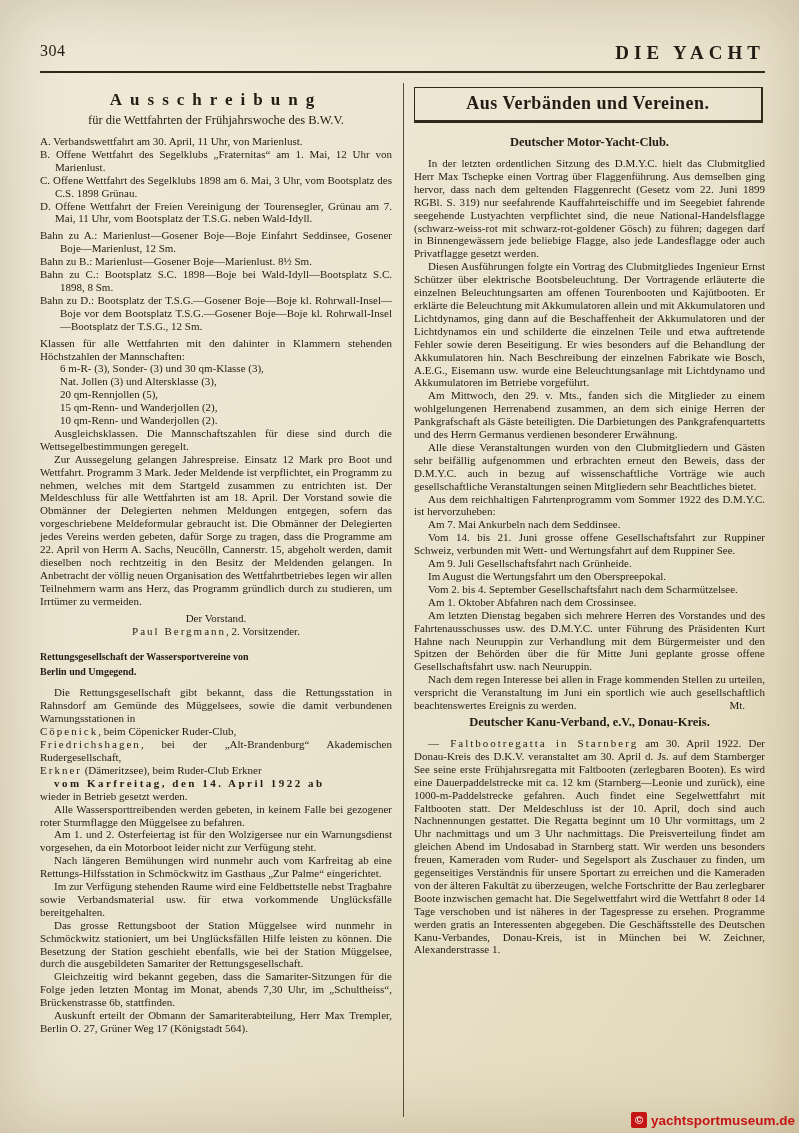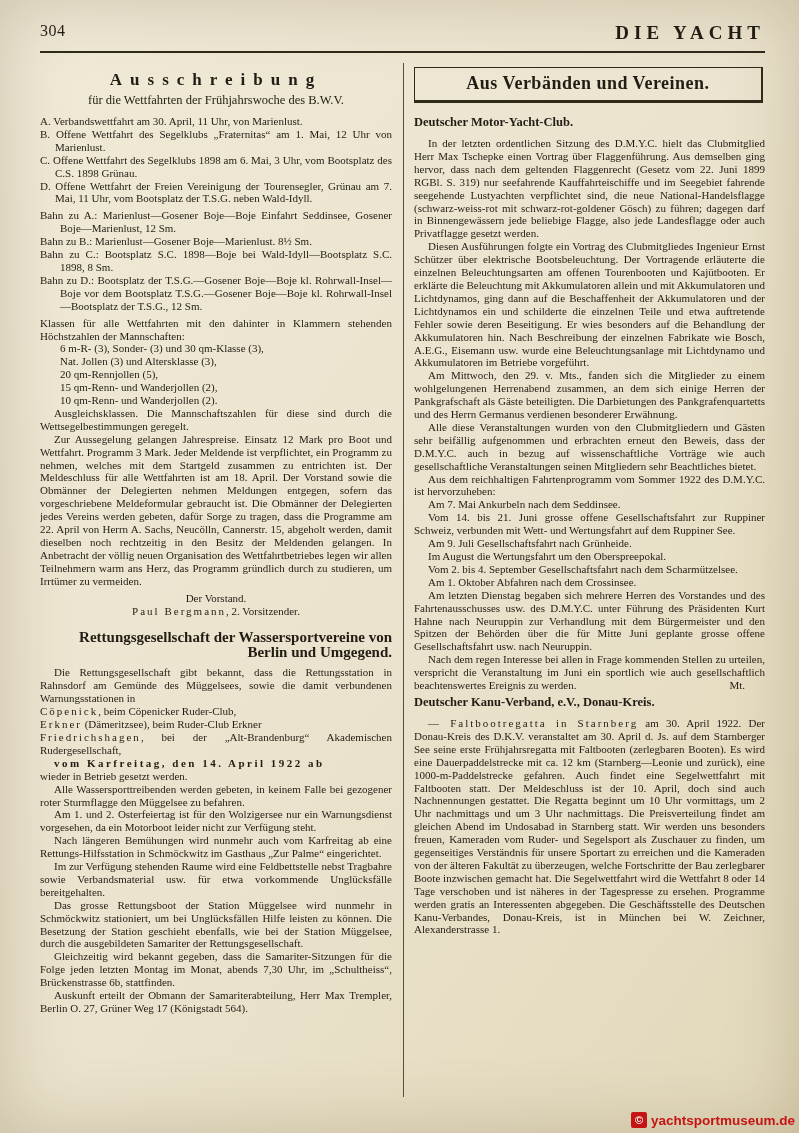--- a/index.html
+++ b/index.html
@@ -8,21 +8,21 @@
     font-family:"Liberation Serif", serif;
     color:#221d14;
     background:#e7dfc6;
     position:relative;
     overflow:hidden;
   }
   .page {
     position:absolute; inset:0;
     background:linear-gradient(125deg,#f0ead8 0%,#eae2cc 55%,#e2d8ba 100%);
     box-shadow:inset 0 0 70px rgba(115,95,55,.28);
-    padding:22px 34px 0 40px;
+    padding:42px 34px 0 40px;
   }
   .header { position:relative; height:24px; }
   .page-num { font-size:16px; letter-spacing:.5px; }
   .masthead {
     position:absolute; left:0; right:0; top:0;
     text-align:right; font-weight:bold; font-size:19px; letter-spacing:5px;
   }
   .rule { border-top:2px solid #2e2918; margin-top:5px; }
   .cols { display:flex; margin-top:8px; height:1050px; overflow:hidden; }
   .col-left { width:352px; }
@@ -34,30 +34,30 @@
   .hang { padding-left:15px; text-indent:-15px; }
   .hang2 { padding-left:20px; text-indent:-20px; }
   .ind { padding-left:20px; text-align:left; }
   .center { text-align:center; }
   .spread { letter-spacing:2.5px; text-indent:14px;font-weight:bold; }
   .spname { letter-spacing:2px; }
   .gap4 { height:4px; }
 
   .sec1-title { text-align:center; font-weight:bold; font-size:17px; letter-spacing:8px; margin:9px 0 3px; }
   .sec1-sub { text-align:center; font-weight:normal; font-size:12.5px; margin-bottom:8px; line-height:14px; }
-  .sec2-title { text-align:right; font-weight:bold; font-size:15px; line-height:14.5px; margin:13px 0 7px; }
+  .sec2-title { text-align:left; font-weight:bold; font-size:10px; line-height:14.5px; margin:13px 0 7px; }
   .sig1 { margin-top:4px; }
 
   .box {
     border:1px solid #2e2918; border-right-width:2px; border-bottom-width:3px;
     margin:6px 2px 12px 0; padding:5px 6px 6px;
     text-align:center; font-weight:bold; font-size:18px; letter-spacing:.5px;
     background:rgba(255,255,255,.06);
   }
-  .sec-head { font-weight:bold; font-size:12.5px; margin:0 0 7px; }
+  .sec-head { text-align:center; font-weight:bold; font-size:12.5px; margin:0 0 7px; }
   .sec-head.kanu { margin-top:3px; }
   .sig-right { text-align:right; margin-top:-12.9px; padding-right:20px; }
 
   .watermark {
     position:absolute; right:4px; bottom:5px;
     display:flex; align-items:center; gap:4px;
     font-family:"Liberation Sans", sans-serif; font-weight:bold; font-size:13.5px;
   }
   .wm-badge {
     width:16px; height:16px; border-radius:2px;
@@ -102,22 +102,22 @@
       <p class="t para">Zur Aussegelung gelangen Jahrespreise. Einsatz 12 Mark pro Boot und Wettfahrt. Programm 3 Mark. Jeder Meldende ist verpflichtet, ein Programm zu nehmen, welches mit dem Startgeld zusammen zu entrichten ist. Der Meldeschluss für alle Wettfahrten ist am 18. April. Der Vorstand sowie die Obmänner der Delegierten nehmen Meldungen entgegen, sofern das vorgeschriebene Meldeformular gebraucht ist. Die Obmänner der Delegierten jedes Vereins werden gebeten, dafür Sorge zu tragen, dass die Programme am 22. April von Herrn A. Sachs, Neucölln, Cannerstr. 15, abgeholt werden, damit dieselben noch rechtzeitig in den Besitz der Meldenden gelangen. In Anbetracht der völlig neuen Organisation des Wettfahrtbetriebes legen wir allen Teilnehmern warm ans Herz, das Programm gründlich durch zu studieren, um Irrtümer zu vermeiden.</p>
       <p class="t center sig1">Der Vorstand.</p>
       <p class="t center"><span class="spname">Paul Bergmann</span><span>, 2. Vorsitzender.</span></p>
 
       <h3 class="sec2-title">
         <div>Rettungsgesellschaft der Wassersportvereine von</div>
         <div>Berlin und Umgegend.</div>
       </h3>
       <p class="t para">Die Rettungsgesellschaft gibt bekannt, dass die Rettungsstation in Rahnsdorf am Gemünde des Müggelsees, sowie die damit verbundenen Warnungsstationen in</p>
       <p class="t"><span class="spname">Cöpenick</span><span>, beim Cöpenicker Ruder-Club,</span></p>
+      <p class="t"><span class="spname">Friedrichshagen</span><span>, bei der „Alt-Brandenburg“ Akademischen Rudergesellschaft,</span></p>
       <p class="t"><span class="spname">Erkner</span><span> (Dämeritzsee), beim Ruder-Club Erkner</span></p>
-      <p class="t"><span class="spname">Friedrichshagen</span><span>, bei der „Alt-Brandenburg“ Akademischen Rudergesellschaft,</span></p>
       <p class="t spread">vom Karfreitag, den 14. April 1922 ab</p>
       <p class="t">wieder in Betrieb gesetzt werden.</p>
       <p class="t para">Alle Wassersporttreibenden werden gebeten, in keinem Falle bei gezogener roter Sturmflagge den Müggelsee zu befahren.</p>
       <p class="t para">Am 1. und 2. Osterfeiertag ist für den Wolzigersee nur ein Warnungsdienst vorgesehen, da ein Motorboot leider nicht zur Verfügung steht.</p>
       <p class="t para">Nach längeren Bemühungen wird nunmehr auch vom Karfreitag ab eine Rettungs-Hilfsstation in Schmöckwitz im Gasthaus „Zur Palme“ eingerichtet.</p>
       <p class="t para">Im zur Verfügung stehenden Raume wird eine Feldbettstelle nebst Tragbahre sowie Verbandsmaterial usw. für etwa vorkommende Unglücksfälle bereitgehalten.</p>
       <p class="t para">Das grosse Rettungsboot der Station Müggelsee wird nunmehr in Schmöckwitz stationiert, um bei Unglücksfällen Hilfe leisten zu können. Die Besetzung der Station geschieht ebenfalls, wie bei der Station Müggelsee, durch die ausgebildeten Samariter der Rettungsgesellschaft.</p>
       <p class="t para">Gleichzeitig wird bekannt gegeben, dass die Samariter-Sitzungen für die Folge jeden letzten Montag im Monat, abends 7,30 Uhr, im „Schultheiss“, Brückenstrasse 6b, stattfinden.</p>
       <p class="t para">Auskunft erteilt der Obmann der Samariterabteilung, Herr Max Trempler, Berlin O. 27, Grüner Weg 17 (Königstadt 564).</p>
     </div>

